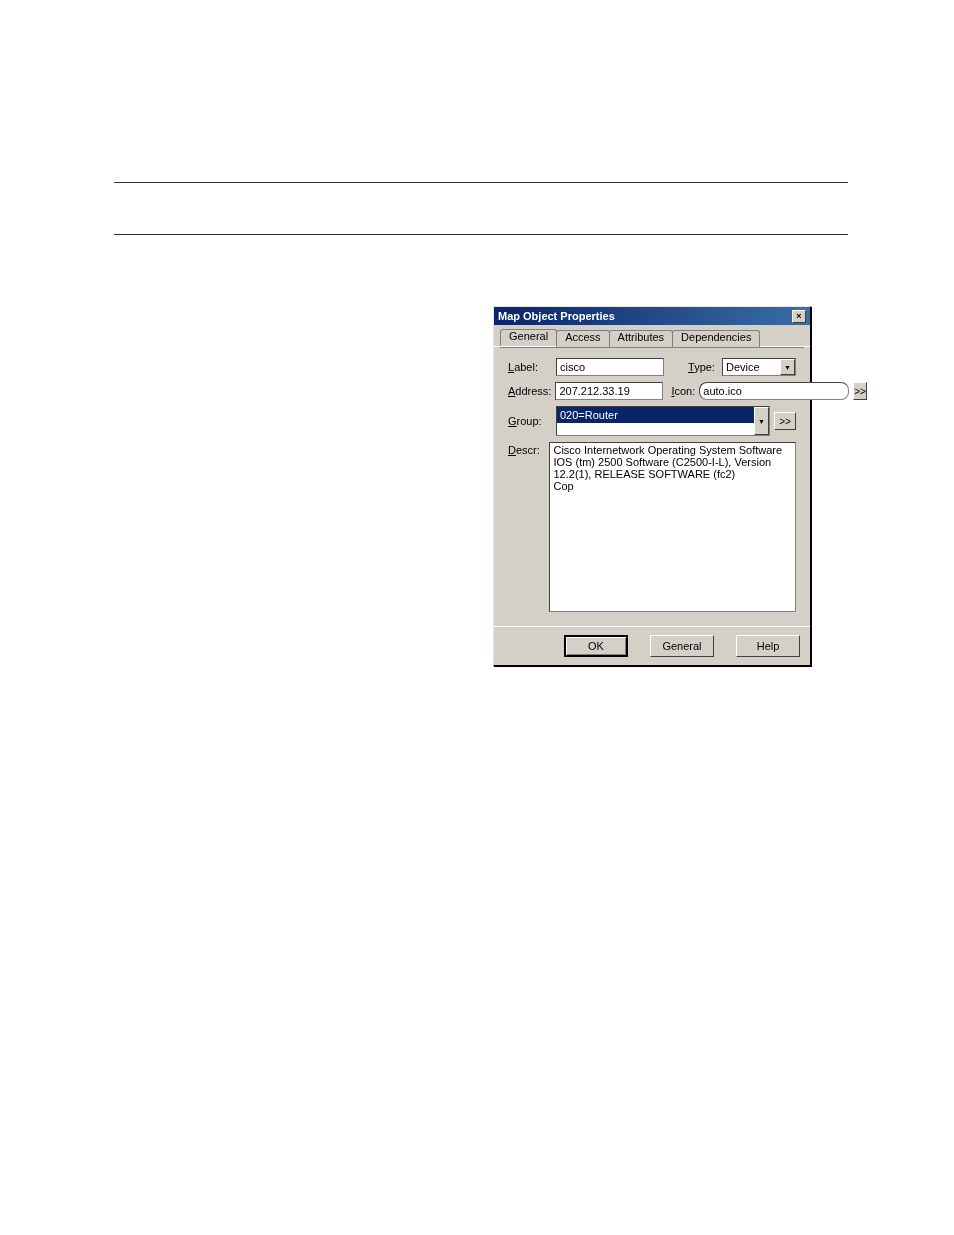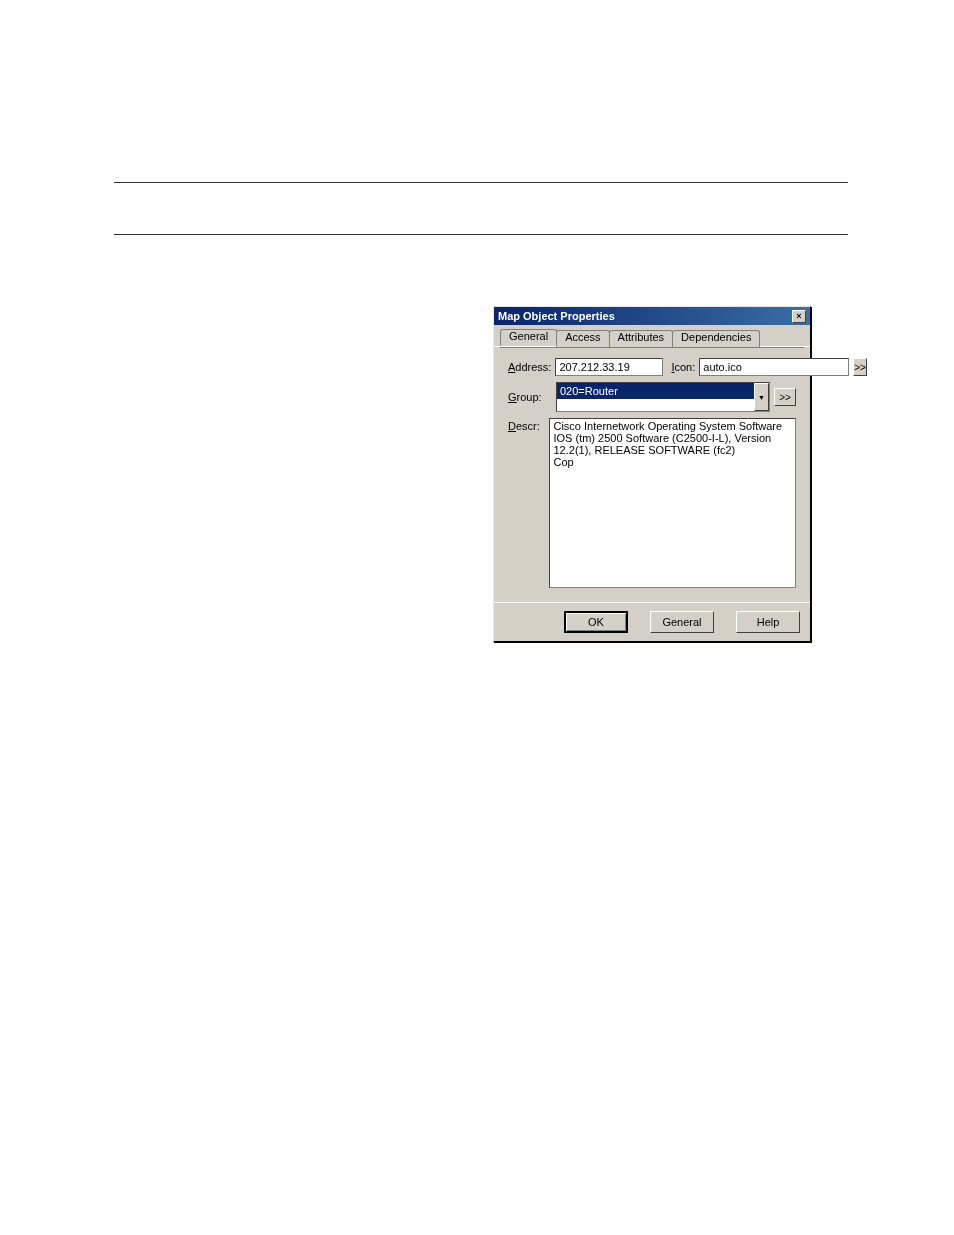--- a/index.html
+++ b/index.html
@@ -209,27 +209,37 @@
 
   <div class="tab-strip">
     <div class="tab active">General</div>
     <div class="tab">Access</div>
     <div class="tab">Attributes</div>
     <div class="tab">Dependencies</div>
   </div>
 
   <div class="tab-panel">
 
+    <div class="form-row">
+      <span class="form-label"><span class="u">L</span>abel:</span>
+      <input class="text-input" style="width: 108px; flex: 0 0 auto;" value="cisco">
+      <span style="width:16px"></span>
+      <span class="form-label" style="width:30px"><span class="u">T</span>ype:</span>
+      <div class="select-wrap" style="flex:1">
+        <input class="select-input" style="width: 100%;" value="Device">
+        <div class="select-arrow">▼</div>
+      </div>
+    </div>
 
     <div class="form-row">
       <span class="form-label"><span class="u">A</span>ddress:</span>
       <input class="text-input" style="width: 108px; flex: 0 0 auto;" value="207.212.33.19">
       <span style="width:16px"></span>
       <span class="form-label" style="width:30px"><span class="u">I</span>con:</span>
-      <input class="text-input" style="flex: 1 1 0%;" value="auto.ico">
+      <input class="text-input" style="flex: 1 1 0%; border-radius: 8px;" value="auto.ico">
       <div class="btn-small">&gt;&gt;</div>
     </div>
 
     <div class="form-row">
       <span class="form-label"><span class="u">G</span>roup:</span>
       <div class="group-box">
         <div class="group-selected">020=Router</div>
         <div class="select-arrow" style="position:relative;right:0;top:0;height:auto">▼</div>
       </div>
       <div class="btn-small">&gt;&gt;</div>

